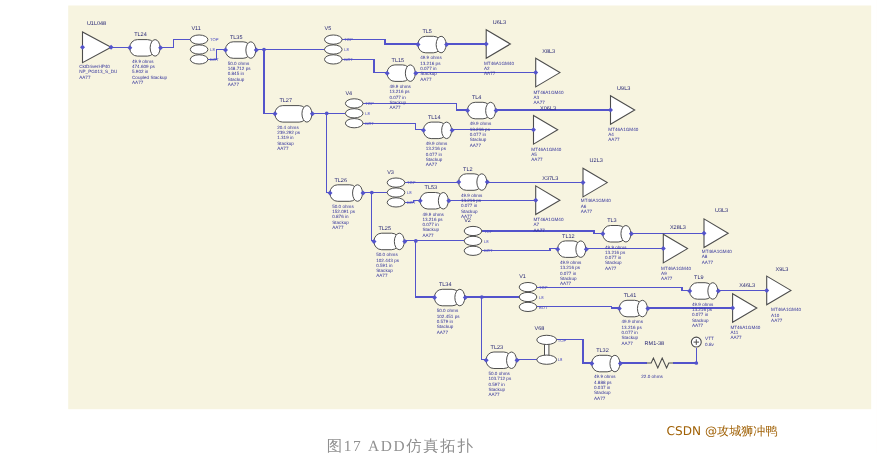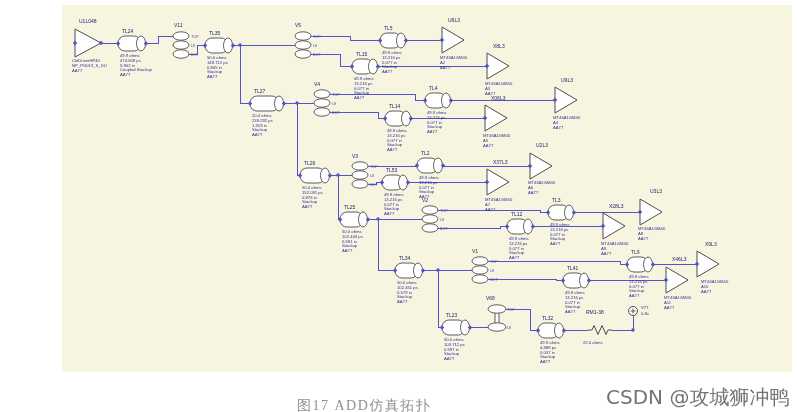--- a/index.html
+++ b/index.html
@@ -2,21 +2,21 @@
 <html><head>
 <meta charset="utf-8">
 <style>
   html,body{margin:0;padding:0;background:#ffffff;}
   #page{position:relative;width:797px;height:412px;background:#ffffff;overflow:hidden;
         font-family:"Liberation Sans",sans-serif;}
   #canvas{position:absolute;left:62px;top:5px;width:730px;height:367px;background:#f7f4e0;}
   #schem{position:absolute;left:0;top:0;width:797px;height:412px;}
   #caption{position:absolute;left:297px;top:397px;font-size:14px;letter-spacing:1.5px;
            color:#909090;font-family:Liberation Serif, serif;}
-  #watermark{position:absolute;left:606px;top:384px;font-size:20px;color:#737373;
+  #watermark{position:absolute;left:606px;top:384px;font-size:11px;color:#a16207;
              font-family:"DejaVu Sans","Liberation Sans",sans-serif;}
 </style>
 </head>
 <body>
 
 <div id="page">
   <div id="canvas"></div>
   <svg id="schem" xmlns="http://www.w3.org/2000/svg">
       <polyline points="101,43 118,43" fill="none" stroke="#5353cb" stroke-width="1" shape-rendering="crispEdges"></polyline>
       <polyline points="146,43 158,43 158,36 173,36" fill="none" stroke="#5353cb" stroke-width="1" shape-rendering="crispEdges"></polyline>

